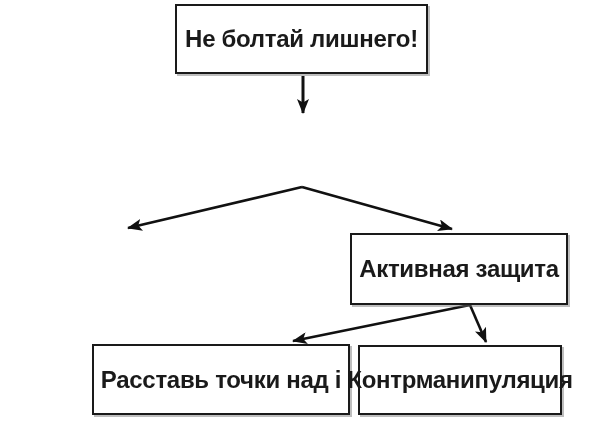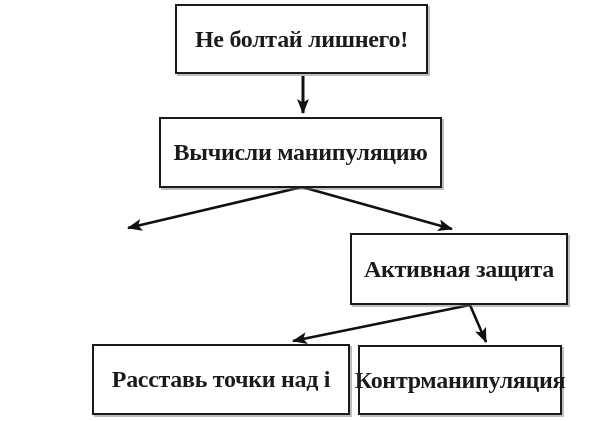--- a/index.html
+++ b/index.html
@@ -6,21 +6,21 @@
     margin: 0;
     padding: 0;
     background: #ffffff;
   }
   .canvas {
     position: relative;
     width: 600px;
     height: 421px;
     background: #ffffff;
     overflow: hidden;
-    font-family: Liberation Serif, serif;
+    font-family: Liberation Sans, sans-serif;
   }
   .edges-layer {
     position: absolute;
     left: 0;
     top: 0;
     width: 600px;
     height: 421px;
     z-index: 1;
   }
   .node {
@@ -65,23 +65,20 @@
     <line x1="302" y1="187" x2="128" y2="228" stroke="#111111" stroke-width="2.6" marker-end="url(#arrowhead)"></line>
     <line x1="302" y1="187" x2="452" y2="229" stroke="#111111" stroke-width="2.6" marker-end="url(#arrowhead)"></line>
     <line x1="470" y1="305" x2="293" y2="341" stroke="#111111" stroke-width="2.6" marker-end="url(#arrowhead)"></line>
     <line x1="470" y1="305" x2="486" y2="342" stroke="#111111" stroke-width="2.6" marker-end="url(#arrowhead)"></line>
   </svg>
 
   <div class="node n-root">
     <span>Не болтай лишнего!</span>
   </div>
 
-  <div class="node n-compute">
-    <span>Вычисли манипуляцию</span>
-  </div>
 
 
   <div class="node n-active">
     <span>Активная защита</span>
   </div>
 
   <div class="node n-dots">
     <span>Расставь точки над i</span>
   </div>
 

